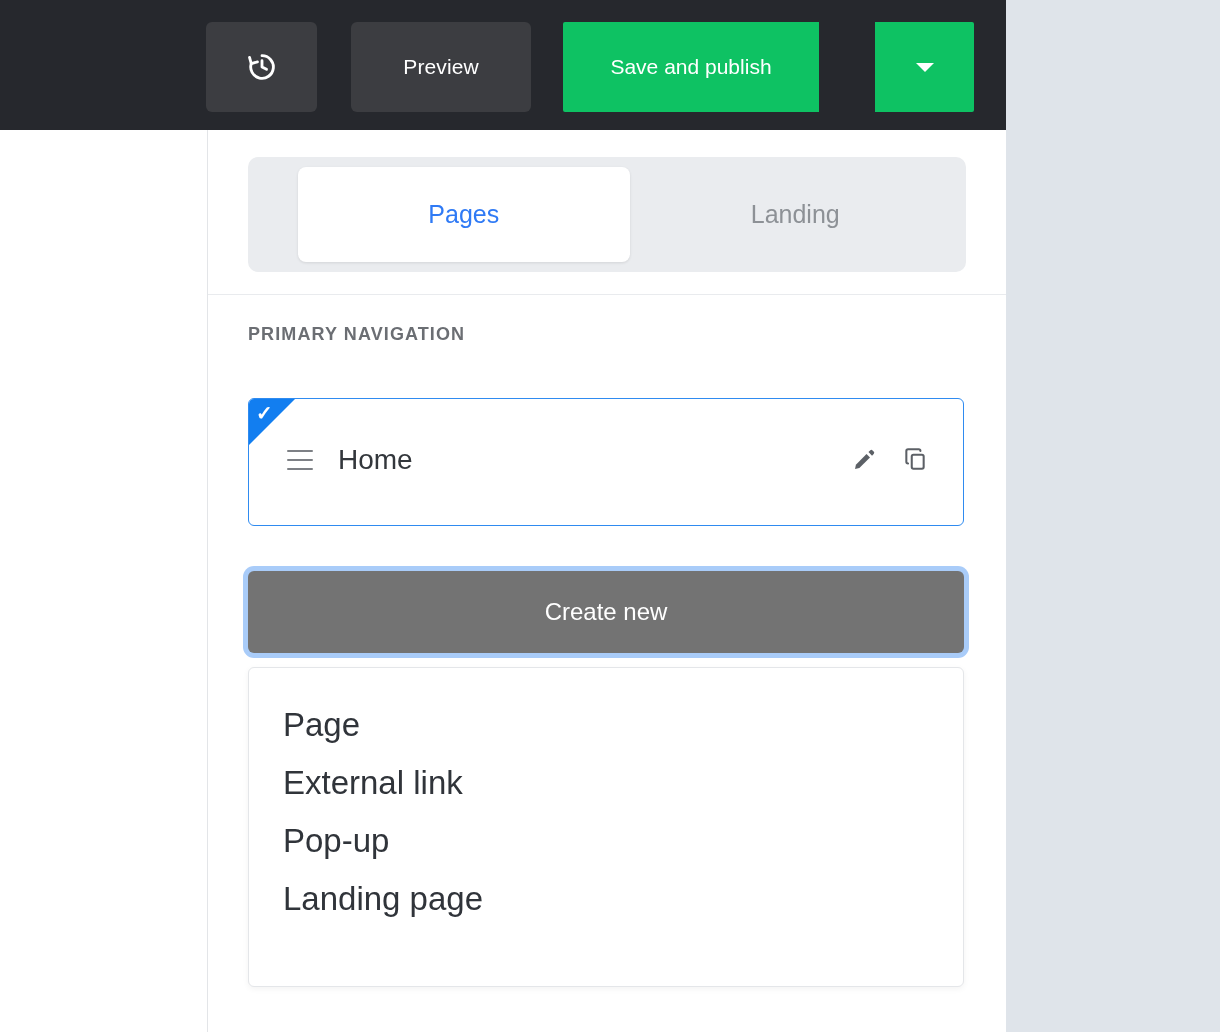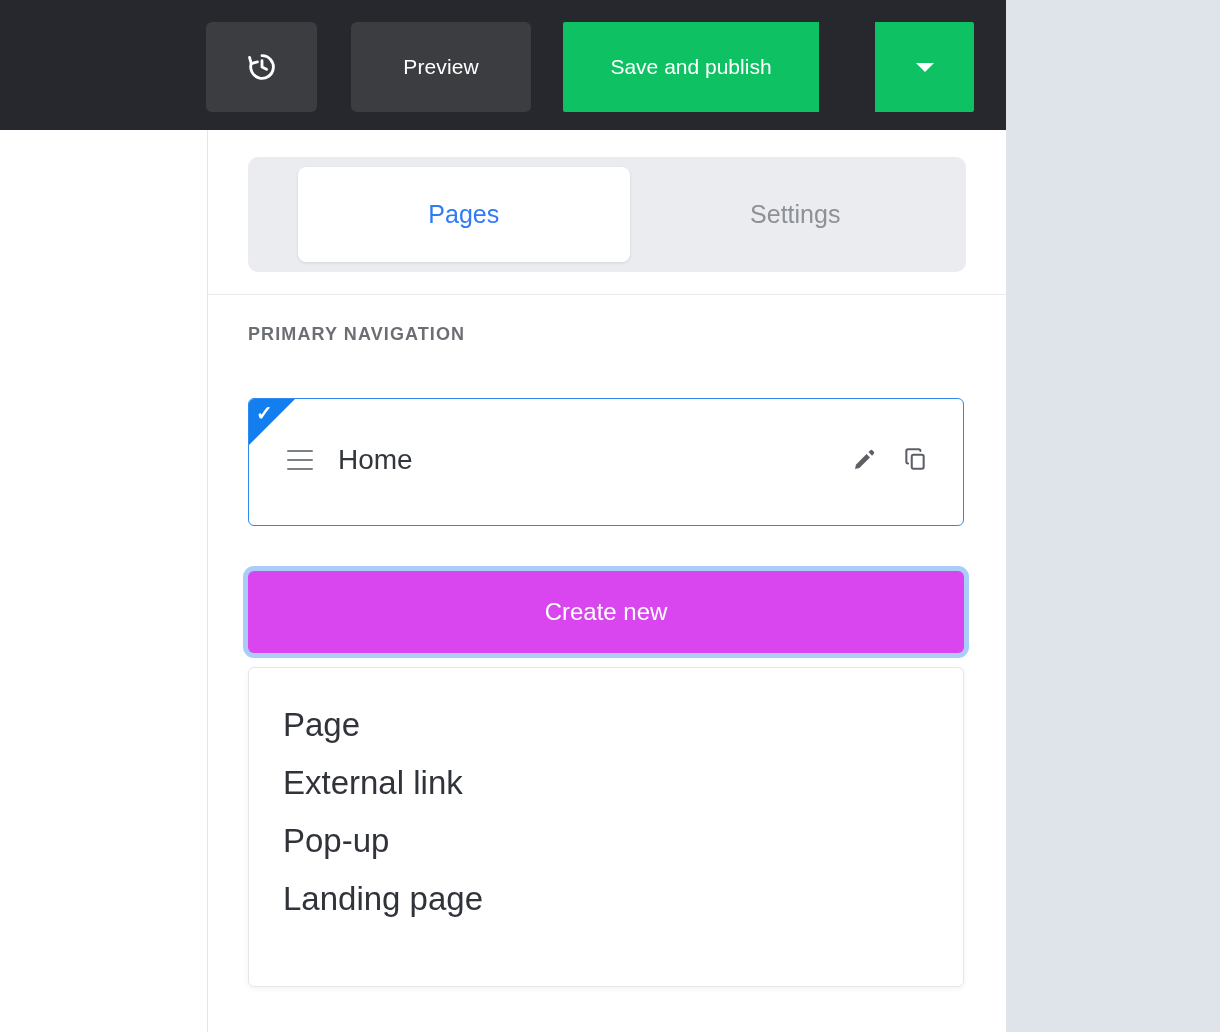--- a/index.html
+++ b/index.html
@@ -273,21 +273,21 @@
   }
 
   
   #create-new-button {
     position: absolute;
     left: 40px;
     top: 441px;
     width: 716px;
     height: 82px;
     box-sizing: border-box;
-    background: #d946ef;
+    background: #737373;
     color: #ffffff;
     font-size: 24px;
     border: none;
     border-radius: 6px;
     cursor: pointer;
     font-family: "Liberation Sans", sans-serif;
     box-shadow: 0 0 0 5px #a9ccf9;
   }
 
   
@@ -342,21 +342,21 @@
     </div>
 
   </div>
 
   <div id="panel-left-divider"></div>
 
   <div id="side-panel">
 
     <div id="tab-bar">
       <button class="tab active">Pages</button>
-      <button class="tab">Settings</button>
+      <button class="tab">Landing</button>
     </div>
 
     <div id="tabbar-bottom-divider"></div>
 
     <div id="section-title">PRIMARY NAVIGATION</div>
 
     <div id="page-card">
       <div id="page-card-badge"></div>
       <div id="page-card-badge-check">✓</div>
 

